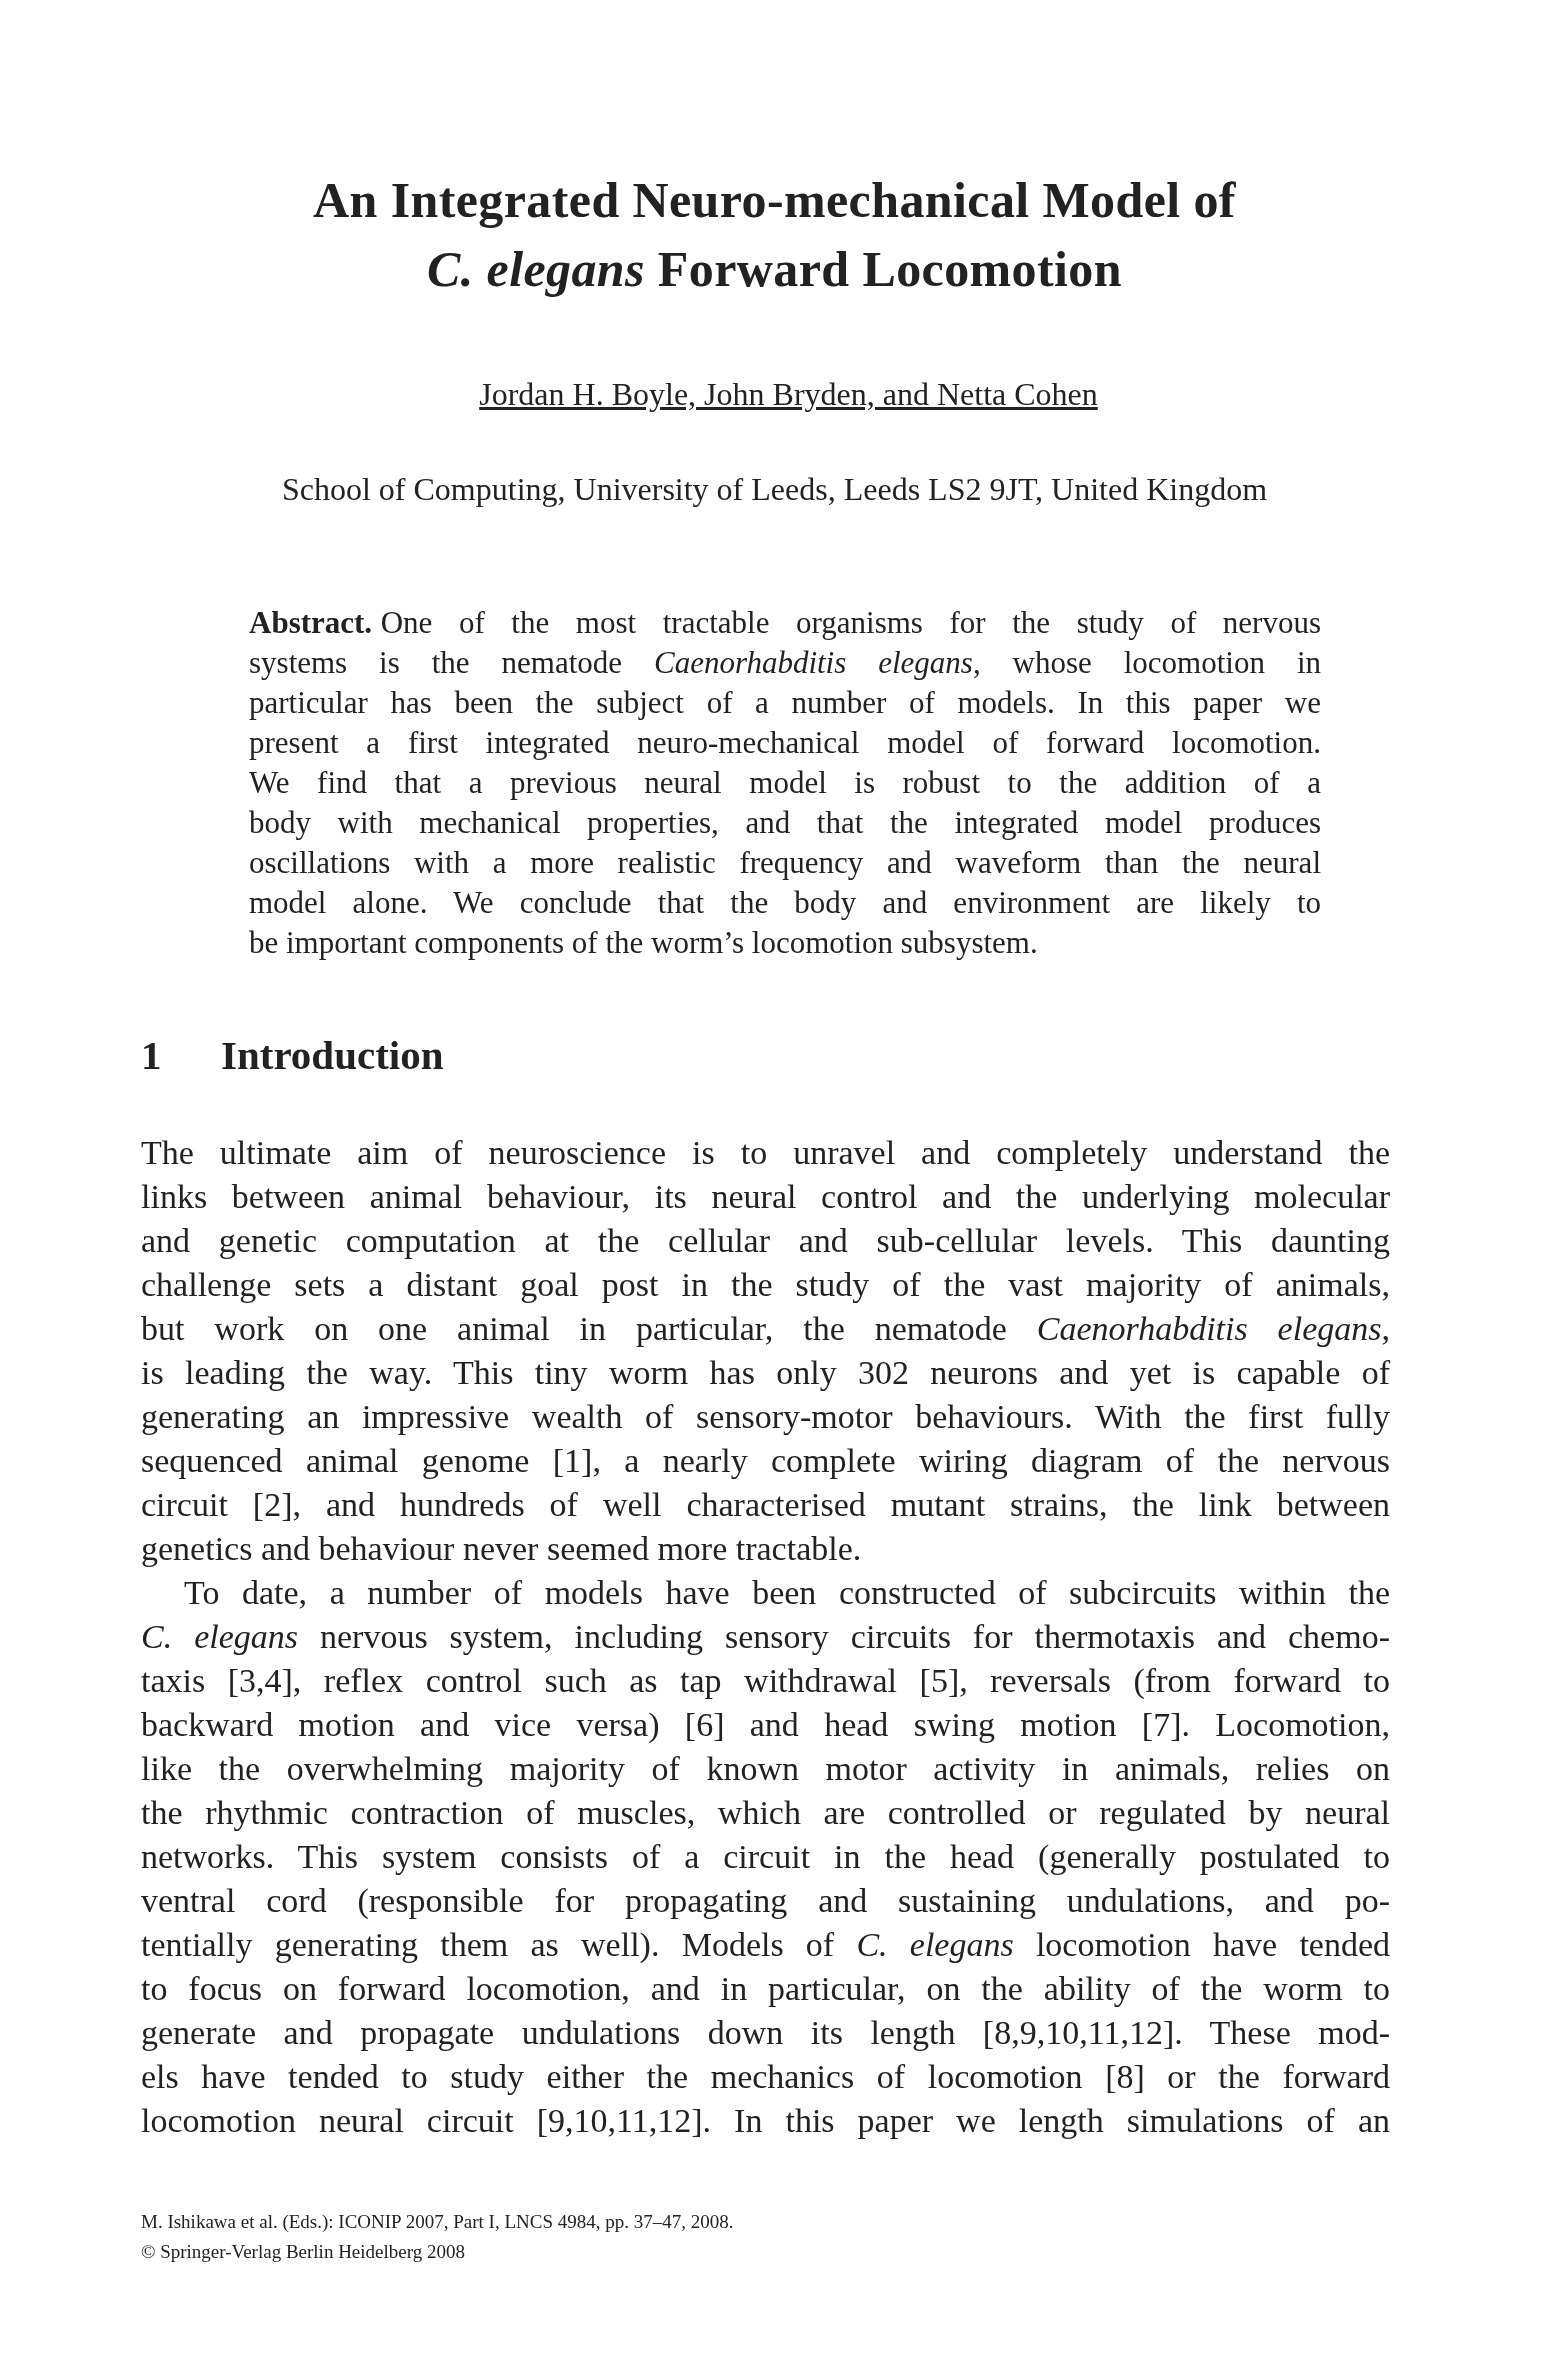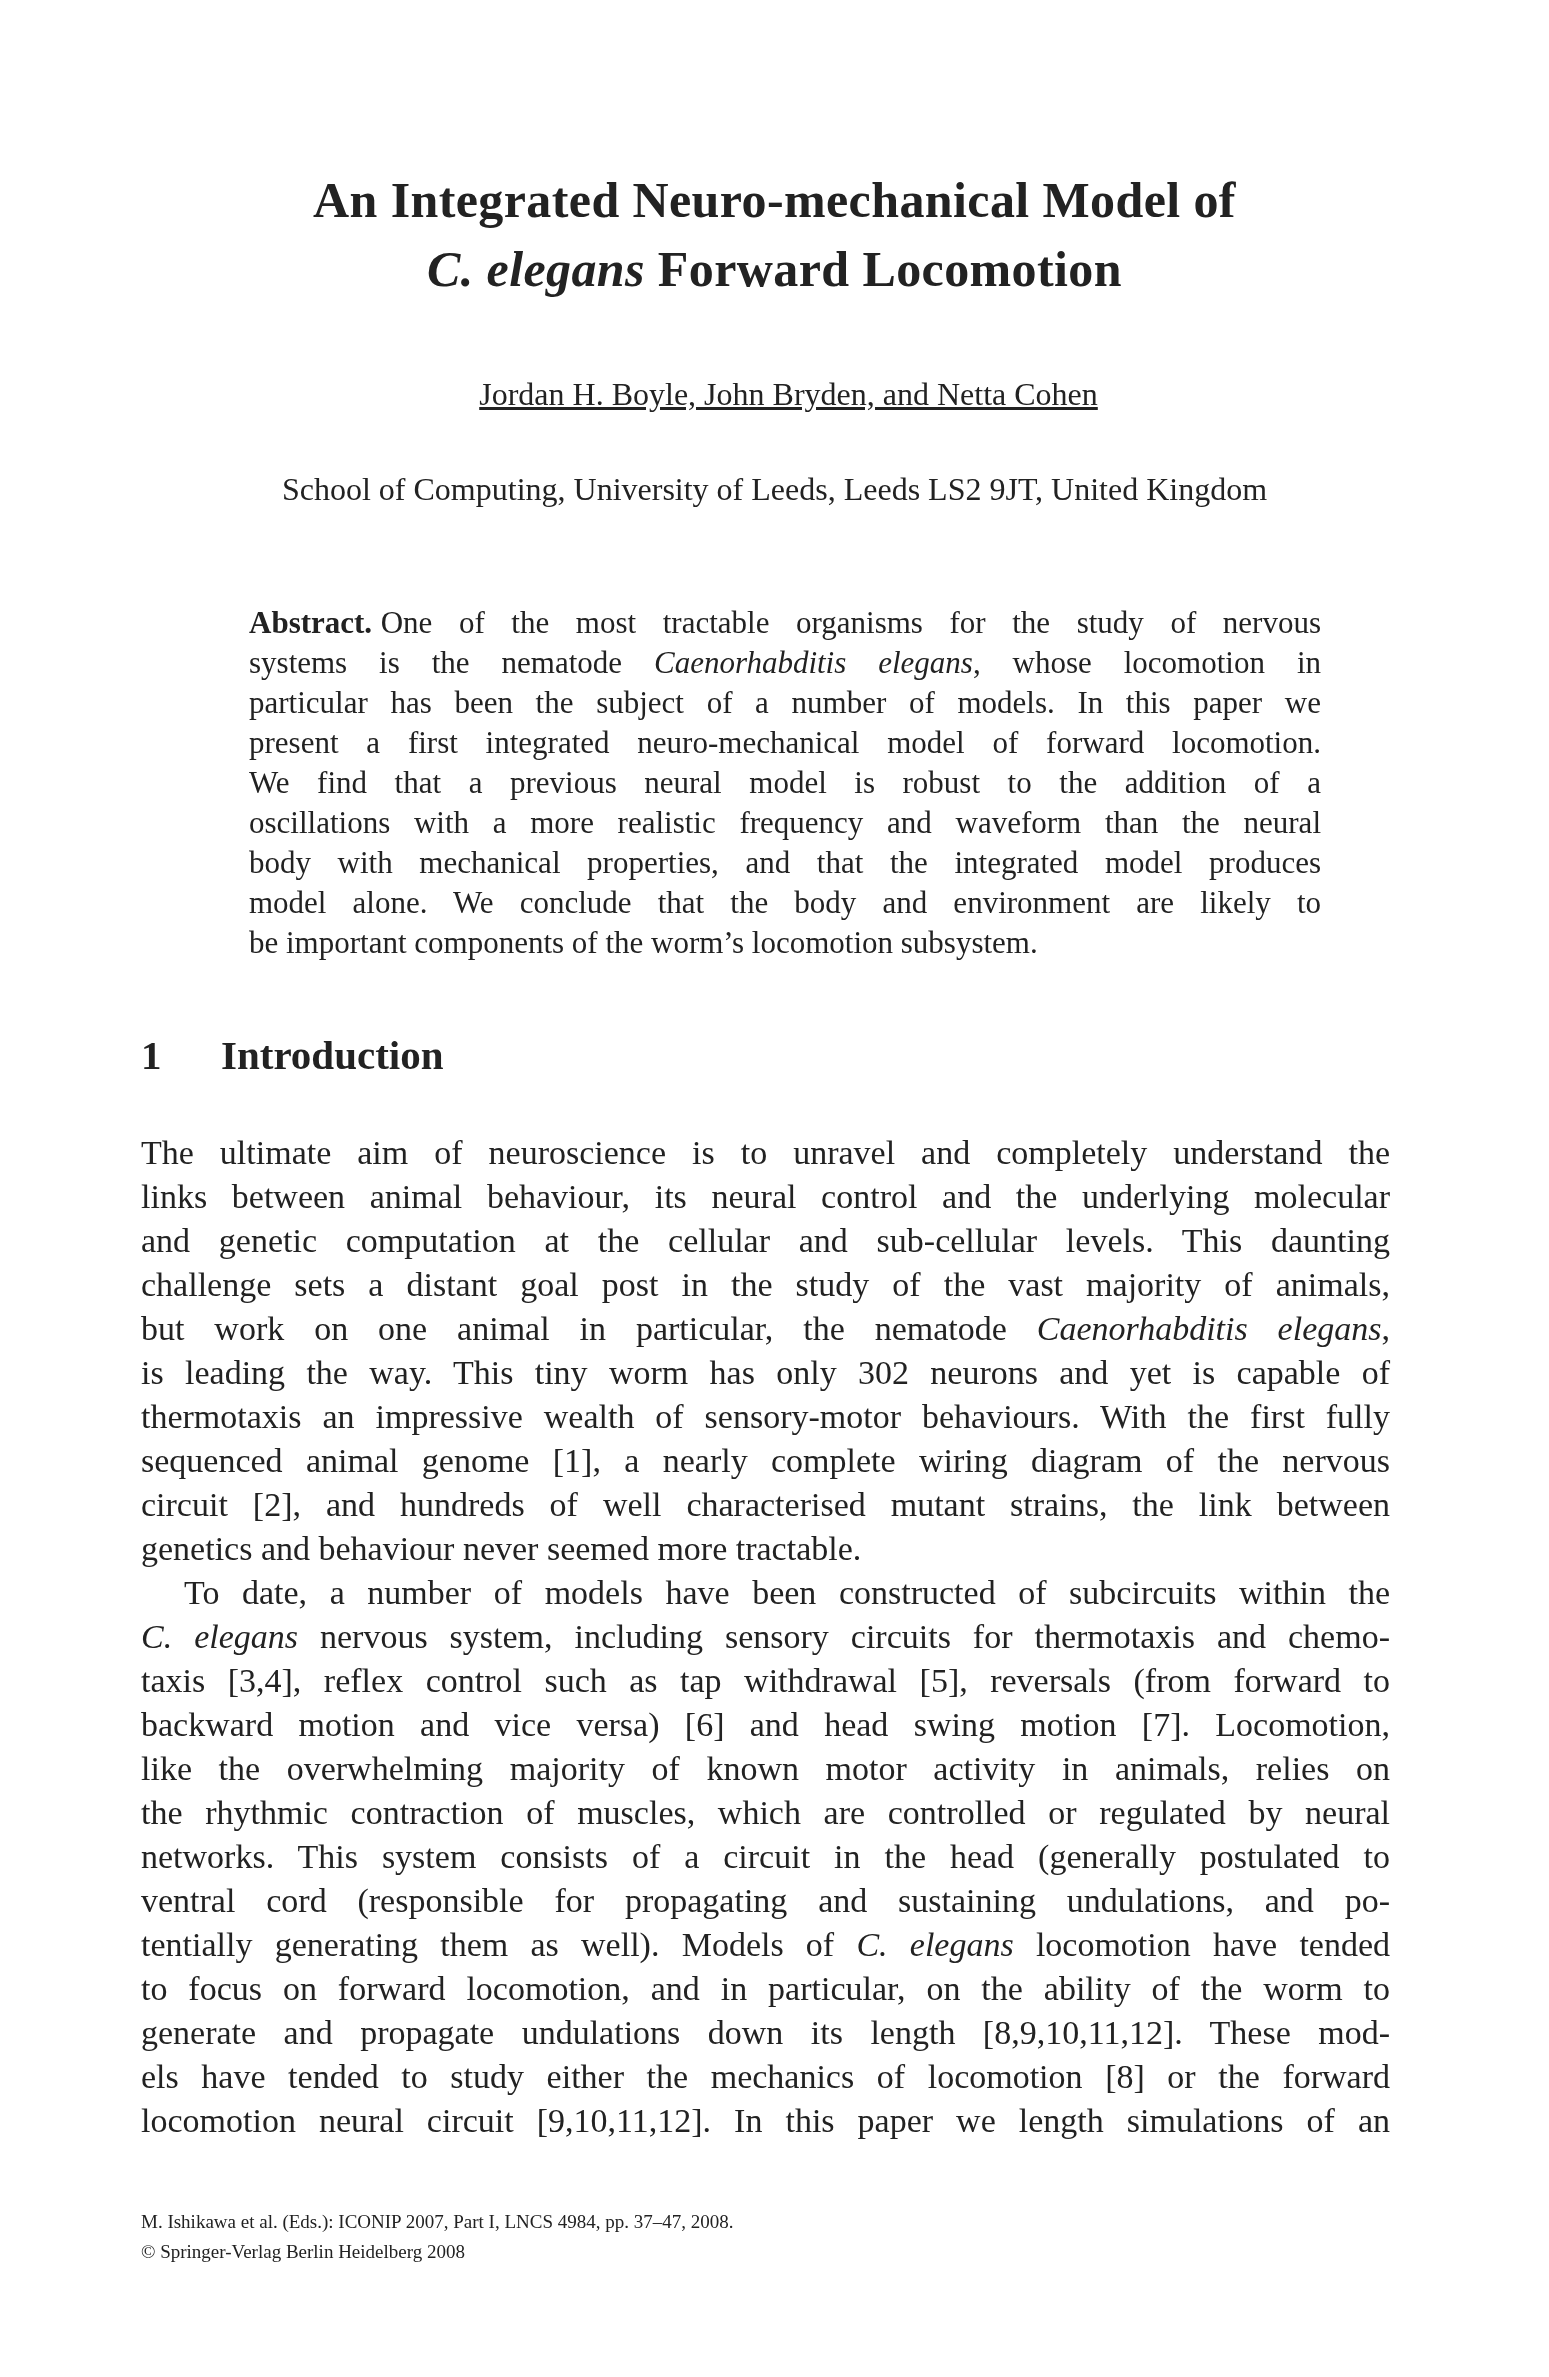--- a/index.html
+++ b/index.html
@@ -70,38 +70,38 @@
 
   <div class="authors">Jordan H. Boyle, John Bryden, and Netta Cohen</div>
   <div class="affil">School of Computing, University of Leeds, Leeds LS2 9JT, United Kingdom</div>
 
   <div class="abstract">
     <span class="al"><span class="label">Abstract.</span><span>One of the most tractable organisms for the study of nervous</span></span>
     <span class="al"><span>systems is the nematode </span><em>Caenorhabditis elegans</em><span>, whose locomotion in</span></span>
     <span class="al">particular has been the subject of a number of models. In this paper we</span>
     <span class="al">present a first integrated neuro-mechanical model of forward locomotion.</span>
     <span class="al">We find that a previous neural model is robust to the addition of a</span>
+    <span class="al">body with mechanical properties, and that the integrated model produces</span>
     <span class="al">oscillations with a more realistic frequency and waveform than the neural</span>
-    <span class="al">body with mechanical properties, and that the integrated model produces</span>
     <span class="al">model alone. We conclude that the body and environment are likely to</span>
     <span class="al last">be important components of the worm’s locomotion subsystem.</span>
   </div>
 
   <div class="section-heading">
     <span class="num">1</span><span>Introduction</span>
   </div>
 
   <div class="body">
     <span class="bl">The ultimate aim of neuroscience is to unravel and completely understand the</span>
     <span class="bl">links between animal behaviour, its neural control and the underlying molecular</span>
     <span class="bl">and genetic computation at the cellular and sub-cellular levels. This daunting</span>
     <span class="bl">challenge sets a distant goal post in the study of the vast majority of animals,</span>
     <span class="bl"><span>but work on one animal in particular, the nematode </span><em>Caenorhabditis elegans</em><span>,</span></span>
     <span class="bl">is leading the way. This tiny worm has only 302 neurons and yet is capable of</span>
-    <span class="bl">thermotaxis an impressive wealth of sensory-motor behaviours. With the first fully</span>
+    <span class="bl">generating an impressive wealth of sensory-motor behaviours. With the first fully</span>
     <span class="bl">sequenced animal genome [1], a nearly complete wiring diagram of the nervous</span>
     <span class="bl">circuit [2], and hundreds of well characterised mutant strains, the link between</span>
     <span class="bl last">genetics and behaviour never seemed more tractable.</span>
     <span class="bl indent">To date, a number of models have been constructed of subcircuits within the</span>
     <span class="bl"><em>C. elegans</em><span> nervous system, including sensory circuits for thermotaxis and chemo-</span></span>
     <span class="bl">taxis [3,4], reflex control such as tap withdrawal [5], reversals (from forward to</span>
     <span class="bl">backward motion and vice versa) [6] and head swing motion [7]. Locomotion,</span>
     <span class="bl">like the overwhelming majority of known motor activity in animals, relies on</span>
     <span class="bl">the rhythmic contraction of muscles, which are controlled or regulated by neural</span>
     <span class="bl">networks. This system consists of a circuit in the head (generally postulated to</span>

